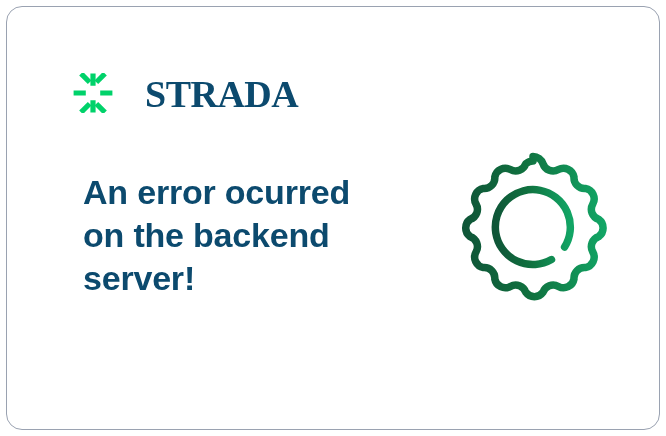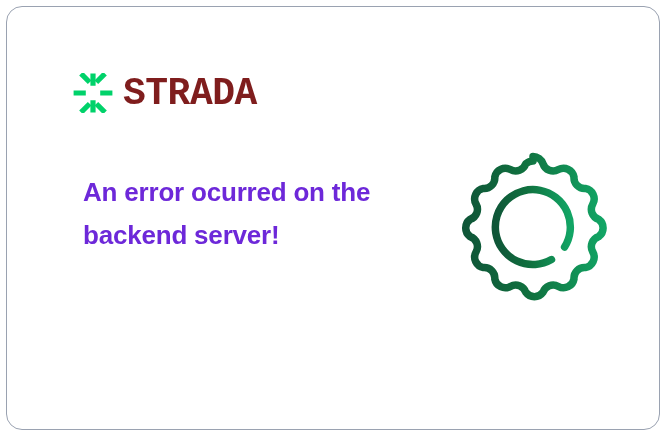--- a/index.html
+++ b/index.html
@@ -45,42 +45,43 @@
     gap: 10px;
     height: 48px;
   }
   .brand-mark {
     width: 40px;
     height: 40px;
     display: block;
     flex: 0 0 auto;
   }
   .brand-word {
-    font-family: Liberation Mono, monospace;
+    font-family: Liberation Serif, serif;
     font-size: 38px;
     line-height: 1;
     font-weight: bold;
-    color: #7f1d1d;
+    color: #0c4a6e;
     letter-spacing: -0.5px;
     white-space: nowrap;
     position: relative;
     top: 1px;
+    margin-left: 22px;
   }
 
   
   .message {
     position: absolute;
     left: 76px;
     top: 164px;
     width: 300px;
     font-family: "Liberation Sans", sans-serif;
-    font-size: 26px;
+    font-size: 34px;
     line-height: 43px;
     font-weight: bold;
-    color: #6d28d9;
+    color: #0c4a6e;
     letter-spacing: -0.2px;
   }
 
   
   .gear-wrap {
     position: absolute;
     left: 447px;
     top: 141px;
     width: 158px;
     height: 158px;

